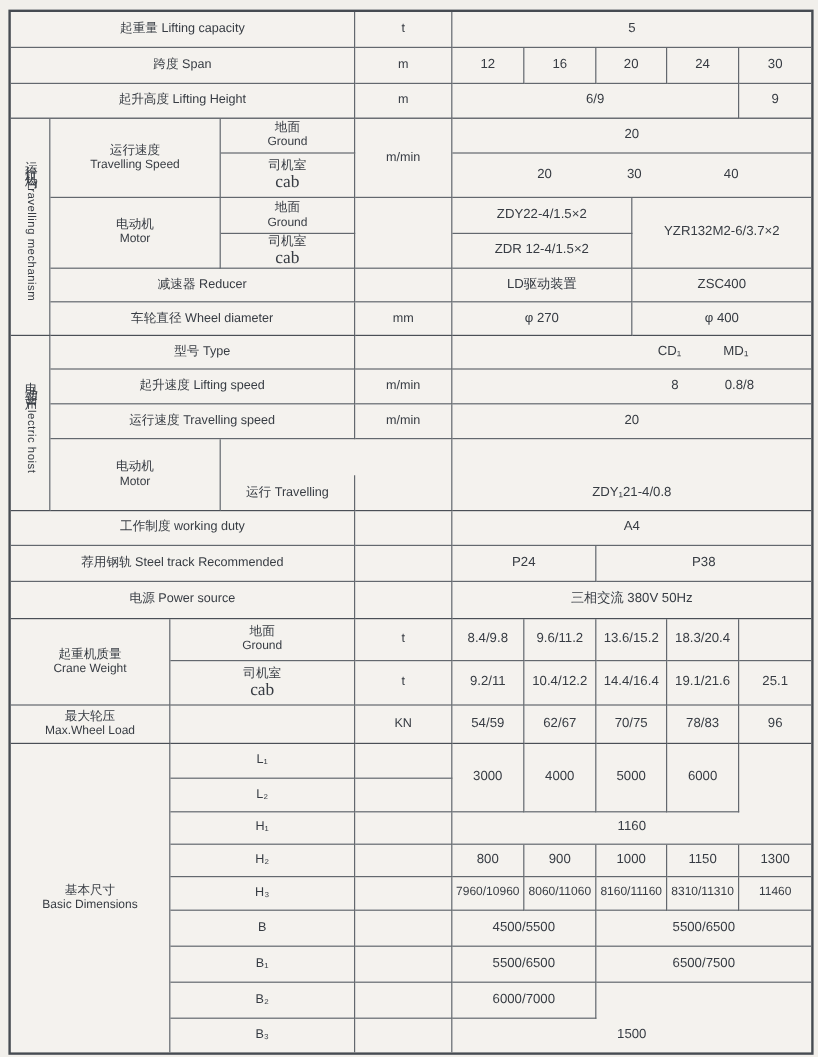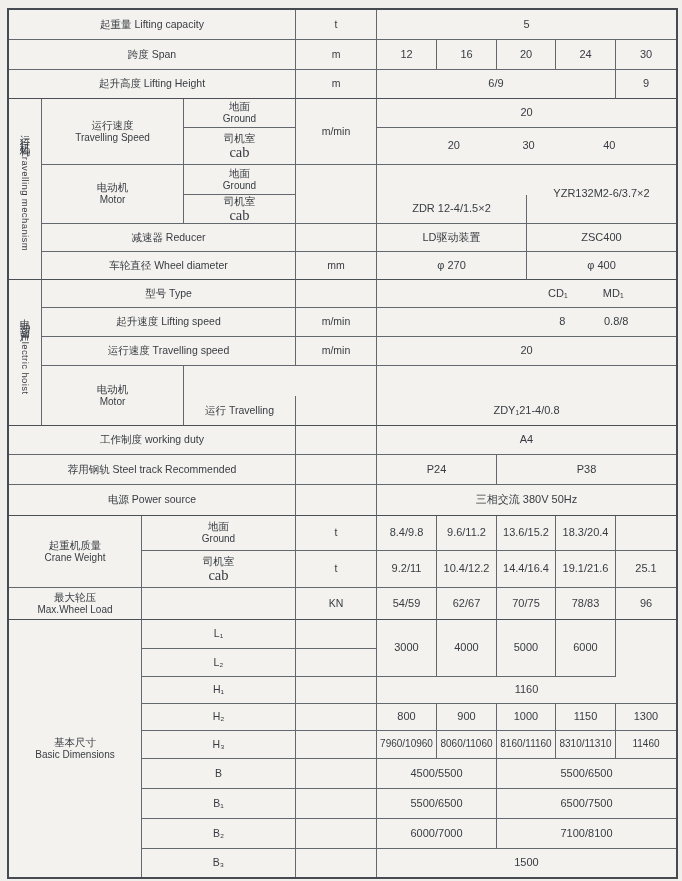--- a/index.html
+++ b/index.html
@@ -83,20 +83,21 @@
          <div class="en">Motor</div>
       </div>
   </div>
   <div class="c" style="grid-area:6/4/7/5">
     <div>
         <div class="zh">地面</div>
          <div class="en">Ground</div>
       </div>
   </div>
   <div class="c" style="grid-area:6/5/8/6"></div>
+  <div class="c val" style="grid-area:6/6/7/9">ZDY22-4/1.5×2</div>
   <div class="c nr val" style="grid-area:6/9/8/12">YZR132M2-6/3.7×2</div>
   <div class="c" style="grid-area:7/4/8/5">
     <div>
         <div class="zh">司机室</div>
          <div class="cab">cab</div>
       </div>
   </div>
   <div class="c val" style="grid-area:7/6/8/9">ZDR 12-4/1.5×2</div>
 
   <div class="c" style="grid-area:8/2/9/5">减速器 Reducer</div>
@@ -245,19 +246,18 @@
   <div class="c nr val" style="grid-area:26/8/27/12">5500/6500</div>
 
   <div class="c" style="grid-area:27/3/28/5">B₁</div>
   <div class="c" style="grid-area:27/5/28/6"></div>
   <div class="c val" style="grid-area:27/6/28/8">5500/6500</div>
   <div class="c nr val" style="grid-area:27/8/28/12">6500/7500</div>
 
   <div class="c" style="grid-area:28/3/29/5">B₂</div>
   <div class="c" style="grid-area:28/5/29/6"></div>
   <div class="c val" style="grid-area:28/6/29/8">6000/7000</div>
-  <div class="c nr val" style="grid-area:28/8/29/12">7100/8100</div>
 
   <div class="c nb" style="grid-area:29/3/30/5">B₃</div>
   <div class="c nb" style="grid-area:29/5/30/6"></div>
   <div class="c nb nr val" style="grid-area:29/6/30/12">1500</div>
 
 </div>
 
 </body></html>

